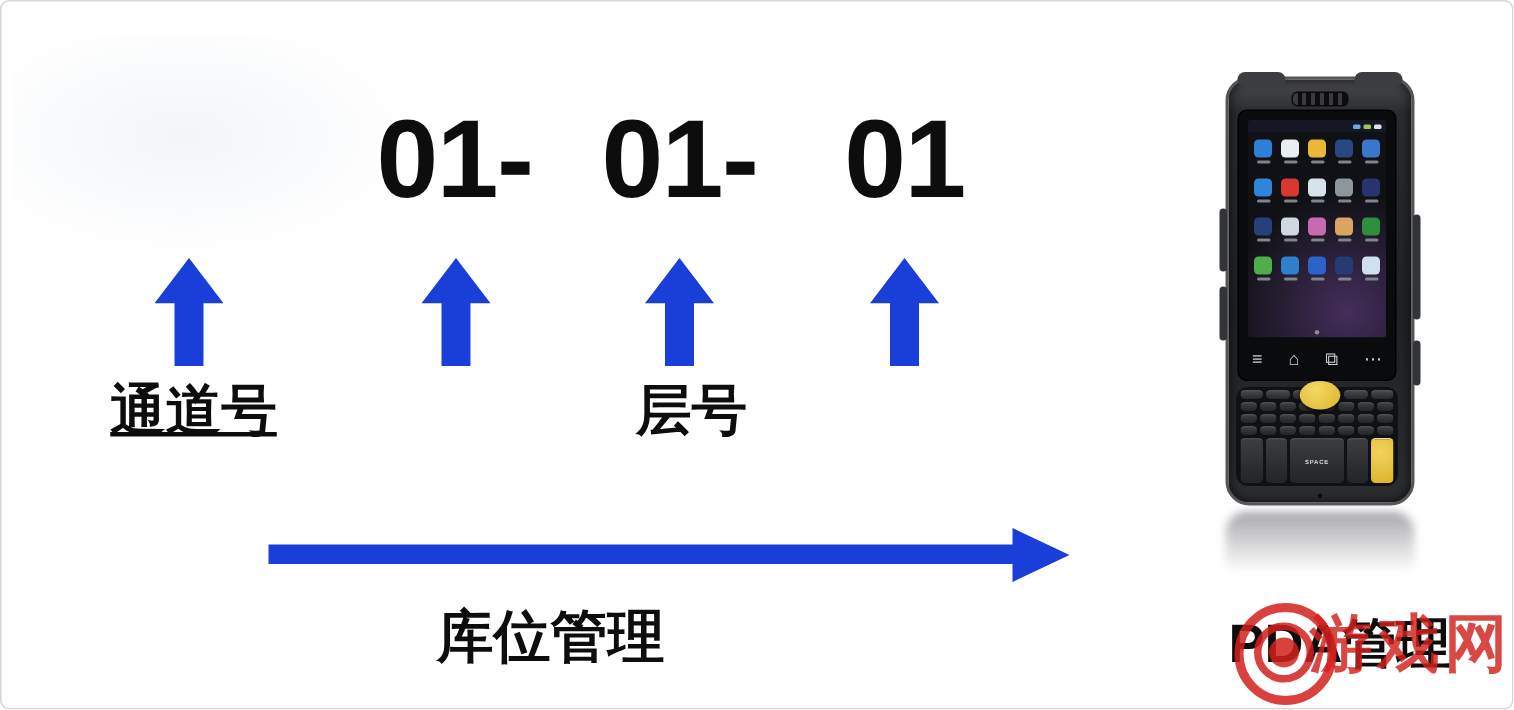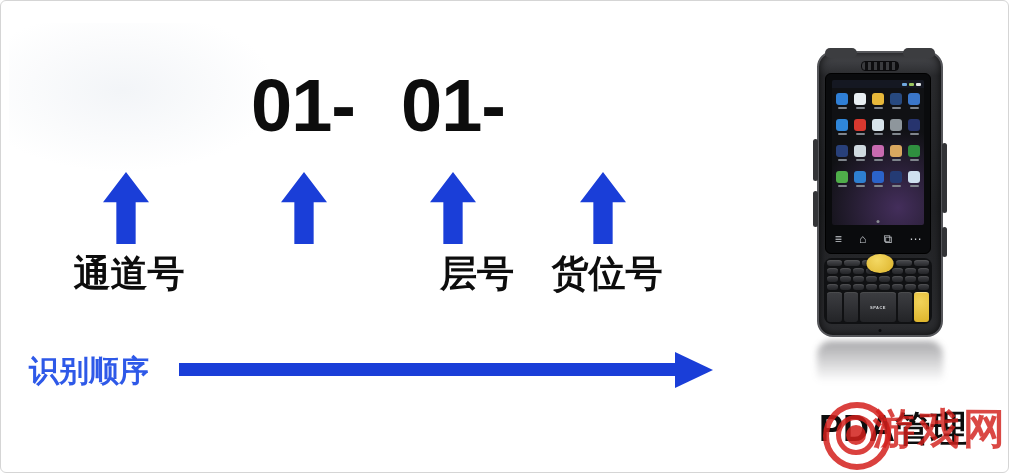--- a/index.html
+++ b/index.html
@@ -14,21 +14,21 @@
   
   .seg{position:absolute;top:64px;transform:translateX(-50%);font-weight:bold;font-size:74px;
     letter-spacing:-1px;line-height:1.1;white-space:nowrap;}
   .seg0{left:122px;} .seg1{left:302px;} .seg2{left:452px;} .seg3{left:602px;}
   
   .up-arrow{position:absolute;top:171px;width:46px;height:72px;background:var(--arrow-blue,#1a3ed8);
     clip-path:polygon(50% 0,100% 42%,71% 42%,71% 100%,29% 100%,29% 42%,0 42%);}
   .ua0{left:102px;} .ua1{left:280px;} .ua2{left:429px;} .ua3{left:579px;}
   
   .part-label{position:absolute;top:248px;transform:translateX(-50%);font-weight:bold;font-size:37px;white-space:nowrap;}
-  .pl0{left:128px;} .pl1{left:306px;} .pl2{left:476px;text-align:right;} .pl3{left:606px;}
+  .pl0{left:128px;text-decoration:underline;} .pl1{left:306px;} .pl2{left:460px;text-align:right;} .pl3{left:606px;}
   
   .seq-label{position:absolute;left:28px;top:350px;font-weight:bold;font-size:30px;
     color:var(--sequence-blue,#2e59e8);white-space:nowrap;}
   .flow-shaft{position:absolute;left:178px;top:362px;width:498px;height:13px;background:var(--arrow-blue,#1a3ed8);}
   .flow-head{position:absolute;left:674px;top:351px;width:0;height:0;
     border-left:38px solid var(--arrow-blue,#1a3ed8);border-top:18px solid transparent;border-bottom:18px solid transparent;}
   
   .caption-left{position:absolute;left:366px;top:398px;transform:translateX(-50%);font-weight:bold;font-size:38px;white-space:nowrap;}
   .caption-right{position:absolute;left:818px;top:404px;font-weight:bold;font-size:36px;white-space:nowrap;z-index:3;}
   
@@ -85,34 +85,34 @@
 </style>
 </head>
 <body>
 
 <div class="canvas">
 
   <div class="corner-blob"></div>
 
   <div class="seg seg1">01-</div>
   <div class="seg seg2">01-</div>
+  <div class="seg seg3">01</div>
 
   <div class="up-arrow ua0"></div>
   <div class="up-arrow ua1"></div>
   <div class="up-arrow ua2"></div>
   <div class="up-arrow ua3"></div>
 
   <div class="part-label pl0">通道号</div>
   <div class="part-label pl2">层号</div>
-  <div class="part-label pl3">货位号</div>
-
-  <div class="seq-label">识别顺序</div>
+
   <div class="flow-shaft"></div>
   <div class="flow-head"></div>
 
+  <div class="caption-left">库位管理</div>
   <div class="caption-right">PDA管理</div>
   <div class="wm-ring wm-ring1"></div>
   <div class="wm-ring wm-ring2"></div>
   <div class="wm-ring wm-ring3"></div>
   <div class="wm-red-text">游戏网</div>
 
   <div class="pda-reflection"></div>
   <div class="pda">
     <div class="pda-body"></div>
     <div class="pda-bump bump-l"></div>

